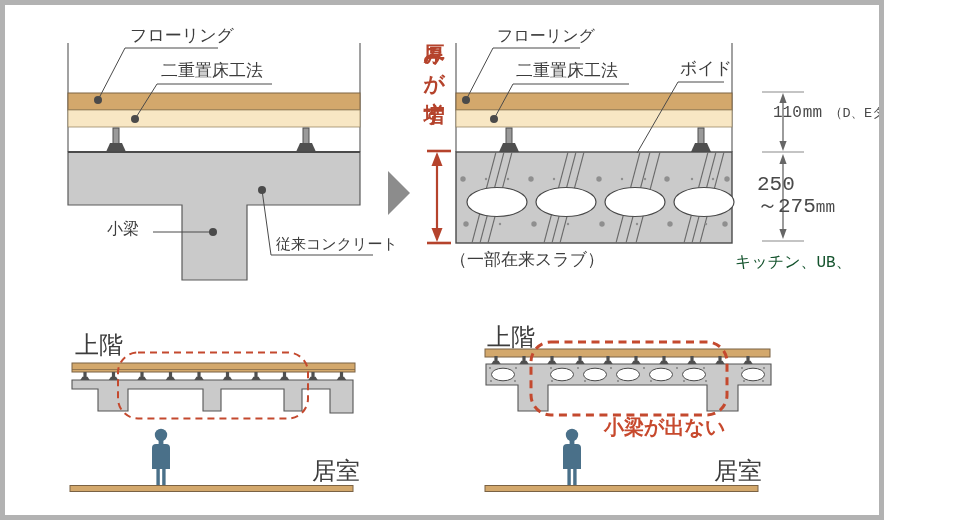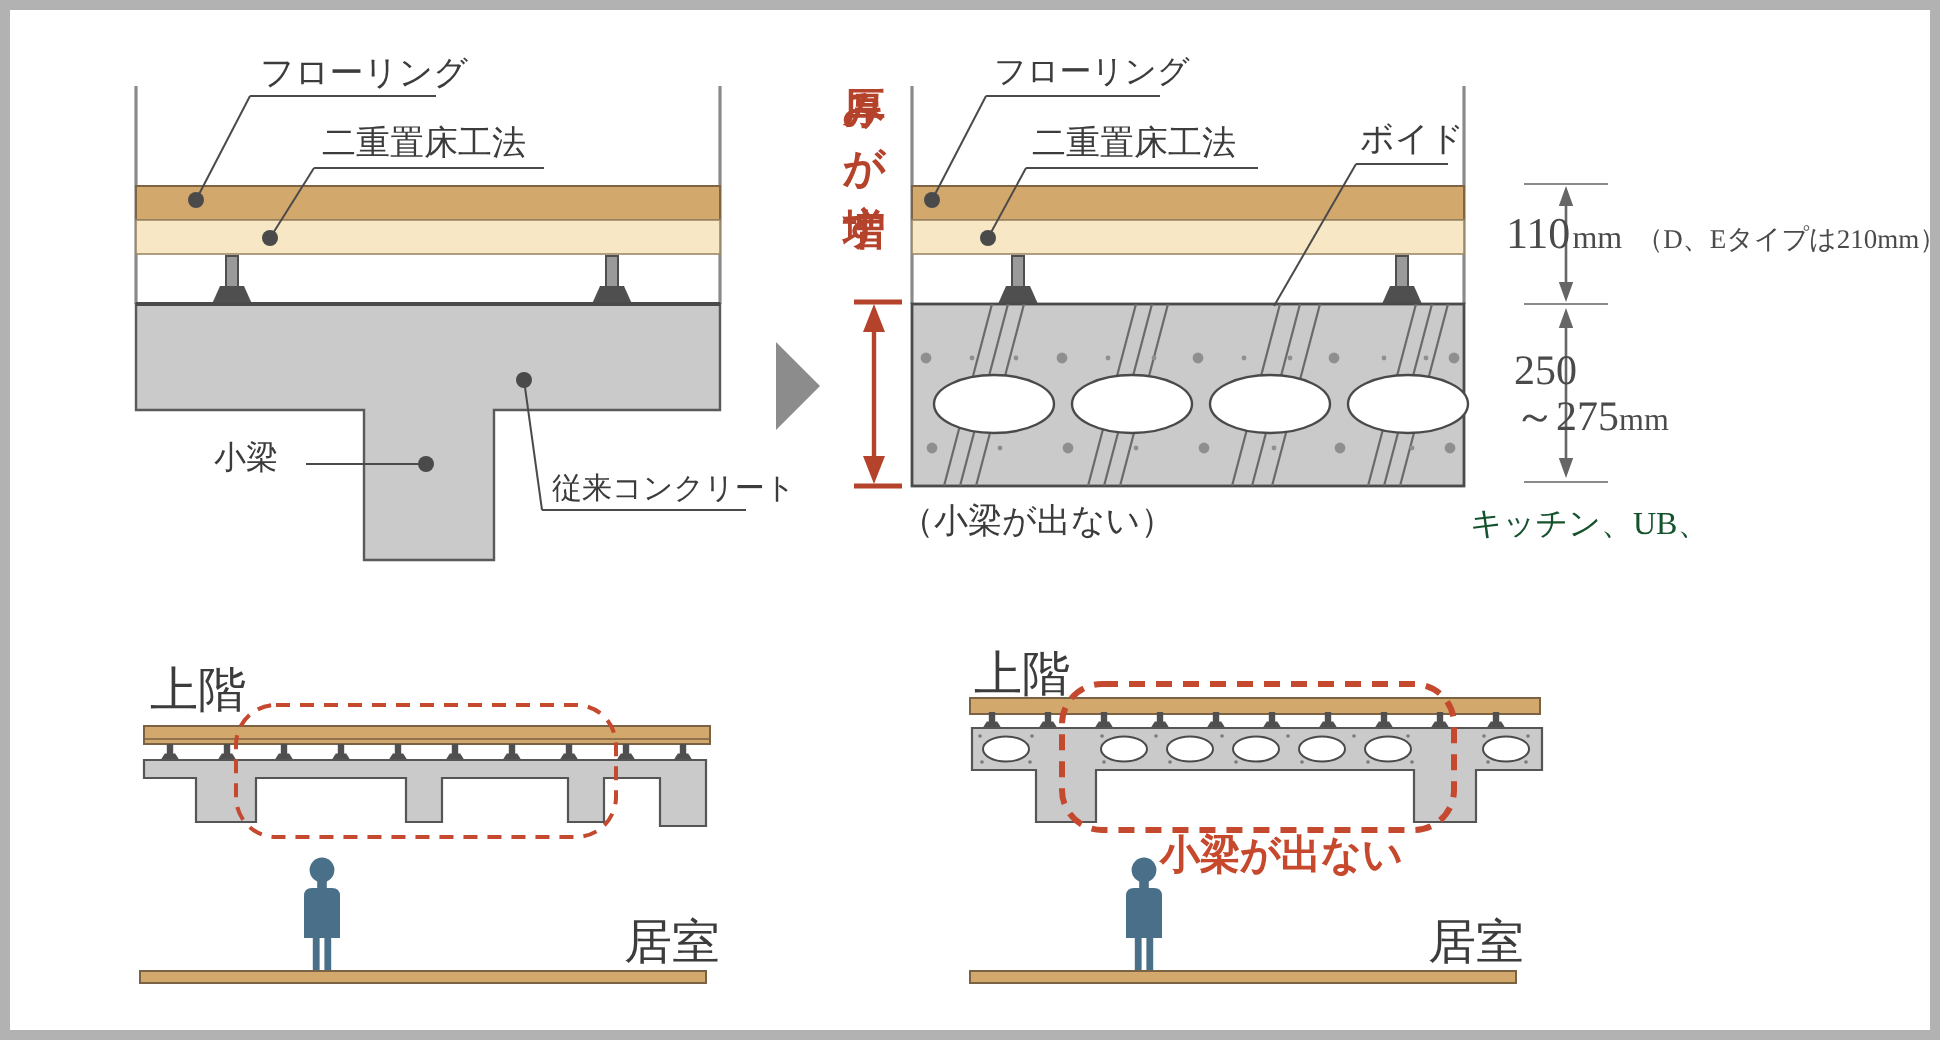--- a/index.html
+++ b/index.html
@@ -1,36 +1,36 @@
 <!DOCTYPE html>
 <html><head>
 <meta charset="utf-8">
 <style>
   html,body{margin:0;padding:0;background:#ffffff;}
   #stage{
-    position:relative;width:970px;height:520px;background:#ffffff;overflow:hidden;
-    font-family:Liberation Serif, serif;color:#3c3c3c;
+    position:relative;width:884px;height:520px;background:#ffffff;overflow:hidden;
+    font-family:Liberation Mono, monospace;color:#3c3c3c;
   }
   #frame{position:absolute;inset:0;border:5px solid #b2b2b2;pointer-events:none;z-index:30;}
   #linework{position:absolute;left:0;top:0;z-index:1;}
   .lbl{position:absolute;z-index:10;white-space:nowrap;line-height:1.15;color:#3c3c3c;}
   .fs15{font-size:15px;} .fs16{font-size:16px;} .fs17{font-size:17px;}
   .fs18{font-size:16px;} .fs19{font-size:24px;}
   .vert{
     writing-mode:vertical-rl;text-orientation:upright;
     font-size:21px;font-weight:700;letter-spacing:3px;color:#b5432c;
   }
   .dim-row{position:absolute;z-index:10;display:flex;align-items:baseline;white-space:nowrap;color:#4a4a4a;}
-  .dim-row .num{font-size:22px;}
+  .dim-row .num{font-size:16px;margin-left:20px;}
   .dim-row .unit{font-size:16px;margin-left:1px;}
   .dim-row .note{font-size:13.5px;margin-left:7px;color:#4a4a4a;}
   .dim-block{position:absolute;z-index:10;color:#4a4a4a;line-height:1.05;white-space:nowrap;}
   .dim-block .num{font-size:21px;text-align:right;}
   .dim-block .unit{font-size:16px;}
-  .highlight-red{font-size:20px;font-weight:700;color:#c7492d;}
+  .highlight-red{font-size:20px;font-weight:700;color:#c7492d;margin-left:24px;}
 </style>
 </head>
 <body>
 
 <div id="stage">
 
   <svg id="linework" width="970" height="520" viewBox="0 0 970 520">
     <defs>
       <clipPath id="slabClip">
           <rect x="456" y="152" width="276" height="91"></rect>
@@ -278,21 +278,21 @@
     <span class="num">110</span>
     <span class="unit">mm</span>
     <span class="note">（D、Eタイプは210mm）</span>
   </div>
 
   <div class="dim-block" style="left:757px;top:174px">
     <div><span class="num">250</span></div>
     <div><span class="num">～275</span><span class="unit">mm</span></div>
   </div>
 
-  <div class="lbl fs17" style="left:450px;top:251px">（小梁が出ない）</div>
+  <div class="lbl fs17" style="left:450px;top:251px">（一部在来スラブ）</div>
   <div class="lbl fs16" style="left:735px;top:254px;color:#14532d">キッチン、UB、</div>
 
   <div class="lbl fs19" style="left:75px;top:333px">上階</div>
   <div class="lbl fs19" style="left:312px;top:459px">居室</div>
 
   <div class="lbl fs19" style="left:487px;top:325px">上階</div>
   <div class="lbl fs19" style="left:714px;top:459px">居室</div>
   <div class="lbl highlight-red" style="left:580px;top:417px">小梁が出ない</div>
 
   <div id="frame"></div>

